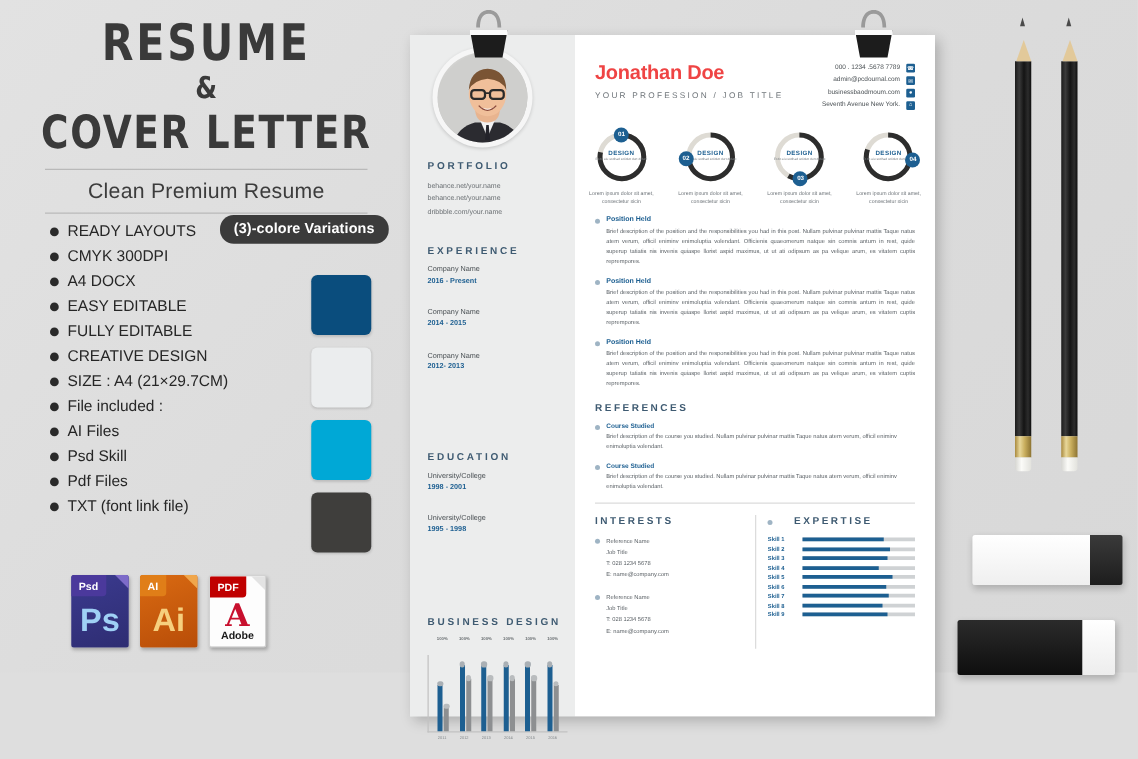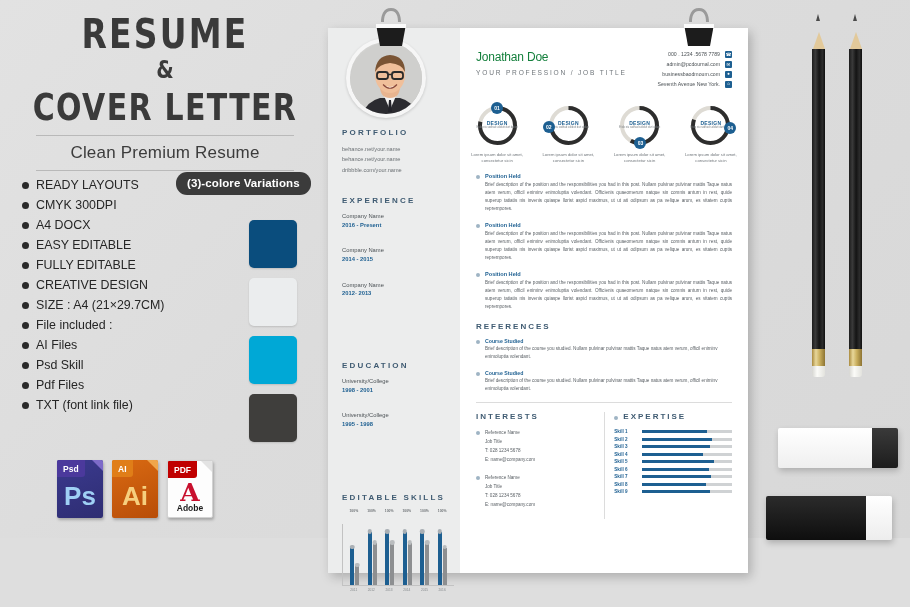--- a/index.html
+++ b/index.html
@@ -35,21 +35,21 @@
     transform: scaleY(1.22); transform-origin: center top;
   }
   .hdr-rule { height: 1px; background: #b9b9b9; margin: 16px 36px 0 36px; }
   .hdr-sub {
     font-size: 17px; font-weight: 400; color: #3c3c3c;
     letter-spacing: .2px; padding: 7px 0 7px 0;
   }
   .hdr-rule2 { height: 1px; background: #b9b9b9; margin: 0 36px; }
 
   
-  #features { position: absolute; left: 22px; top: 175px; width: 215px; }
+  #features { position: absolute; left: 40px; top: 175px; width: 215px; }
   .feat {
     display: flex; align-items: center; gap: 7px;
     font-size: 12.4px; color: #262626; line-height: 1;
     height: 20px;
   }
   .feat .dot {
     width: 7px; height: 7px; border-radius: 50%;
     background: #2a2a2a; flex: 0 0 auto;
   }
 
@@ -184,21 +184,21 @@
     display: flex; justify-content: space-around; padding: 0 3px;
     font-size: 3.4px; color: #6e7376; font-weight: 700; margin-bottom: 1px;
   }
   .yr-row {
     display: flex; justify-content: space-around; padding: 0 3px;
     font-size: 3.2px; color: #83888b; margin-top: 2px;
   }
 
   
   .name {
-    font-size: 12px; font-weight: 400; color: #15803d;
+    font-size: 16px; font-weight: 700; color: #ef4444;
     letter-spacing: -.2px;
   }
   .prof {
     font-size: 6.6px; color: #6f757a; letter-spacing: 1.8px; margin-top: 5px;
   }
   .contact-line {
     display: flex; align-items: center; justify-content: flex-end;
     gap: 5px; font-size: 5.2px; color: #4b5155; line-height: 1.9;
   }
   .contact-ico {
@@ -453,21 +453,21 @@
               <div class="exp-yr">1998 - 2001</div>
             </div>
             <div class="exp-item">
               <div class="exp-co">University/College</div>
               <div class="exp-yr">1995 - 1998</div>
             </div>
           </div>
       </div>
 
       <div id="skills-chart">
-        <div class="side-h">EDITABLE SKILLS</div>
+        <div class="side-h">BUSINESS DESIGN</div>
         <div class="pct-row" id="chart-pcts">
             <span>100%</span>
             <span>100%</span>
             <span>100%</span>
             <span>100%</span>
             <span>100%</span>
             <span>100%</span>
           </div>
         <div id="chart-area">
             <div class="bar-pair">
@@ -682,21 +682,21 @@
                     <div>Reference Name</div>
                     <div>Job Title</div>
                     <div>T: 028 1234 5678</div>
                     <div>E: name@company.com</div>
                   </div>
                 </div>
               </div>
           </div>
           <div class="vdiv"></div>
           <div class="col">
-            <div style="display:flex;align-items:center;gap:5px;margin-bottom:8px;">
+            <div style="display:flex;align-items:center;gap:17px;margin-bottom:8px;">
               <div class="pos-bullet"></div>
               <div class="sec-h">EXPERTISE</div>
             </div>
             <div id="expertise">
                 <div class="skill-row">
                   <div class="skill-lbl">Skill 1</div>
                   <div class="skill-track">
                     <div class="skill-fill" style="width:72%"></div>
                   </div>
                 </div>

